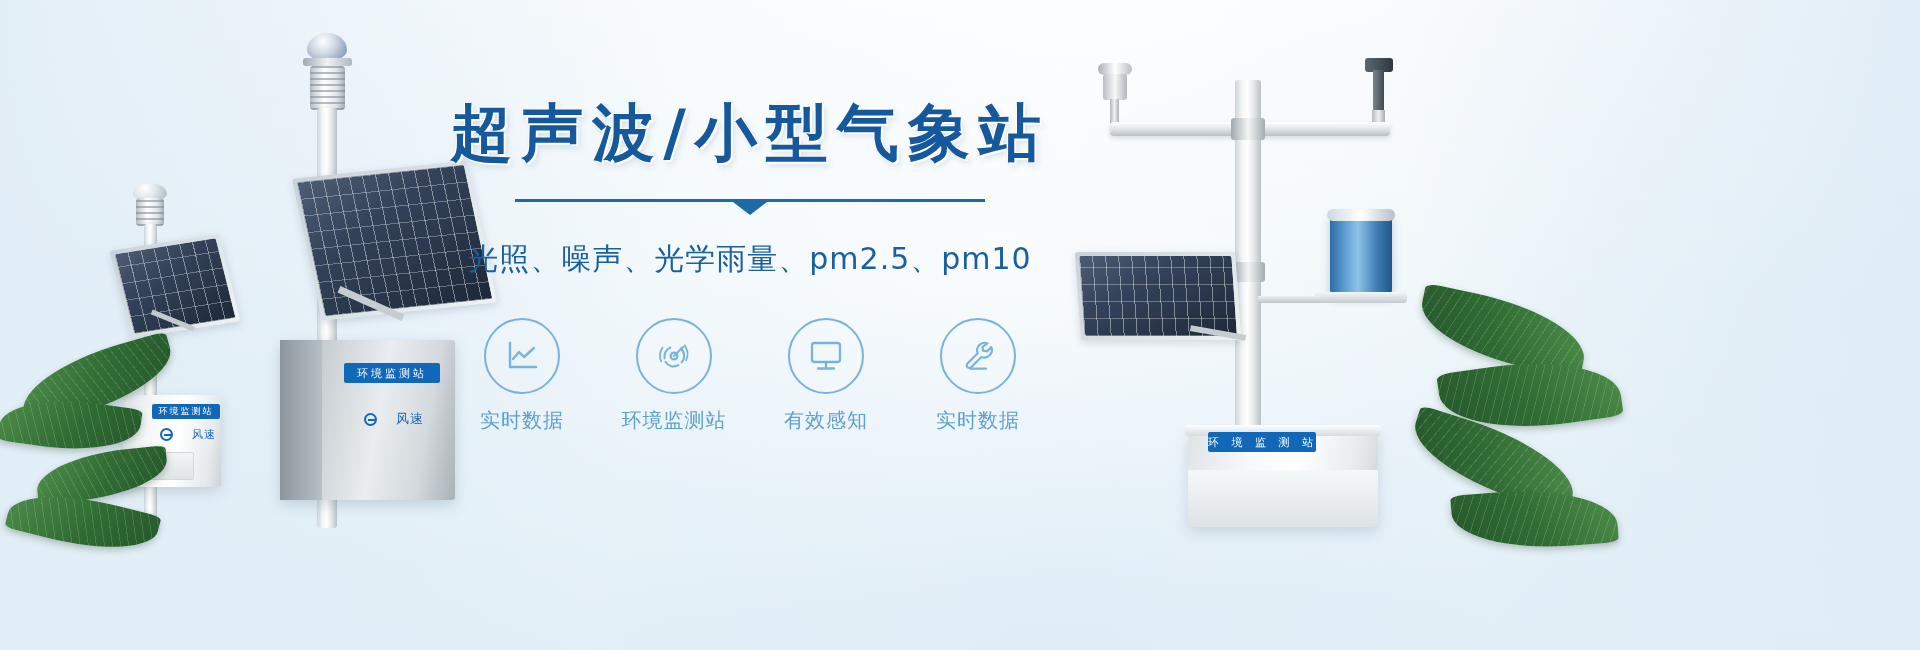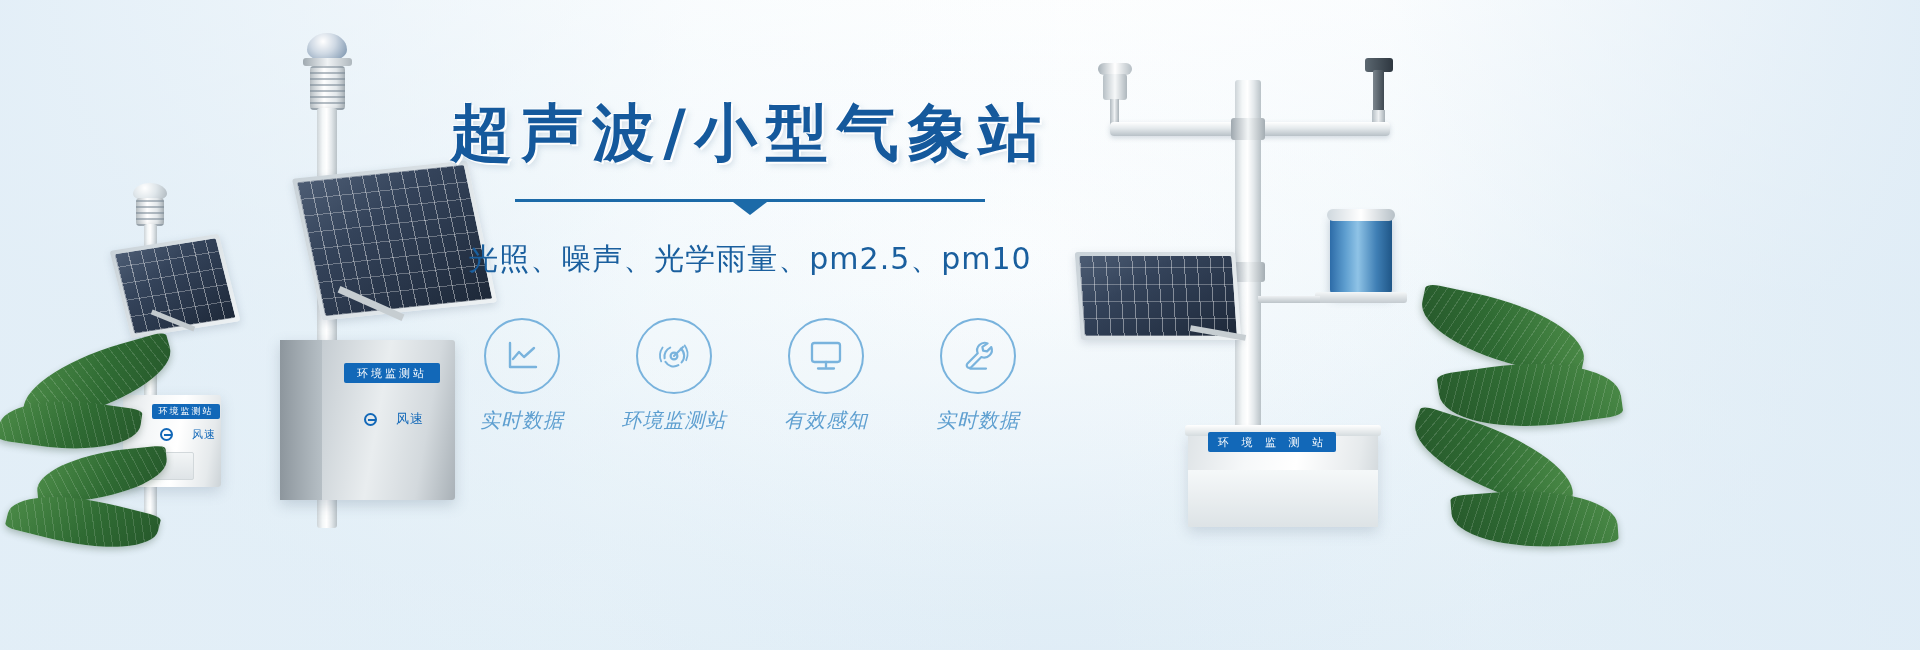--- a/index.html
+++ b/index.html
@@ -45,21 +45,21 @@
 
   
   .features{display:flex;justify-content:center;gap:42px;margin-top:34px;}
   .feat{width:110px;text-align:center;}
   .feat-circle{
     width:76px;height:76px;margin:0 auto;border-radius:50%;
     border:2px solid #79b3dd;display:flex;align-items:center;justify-content:center;
     background:rgba(255,255,255,.12);
   }
   .feat-label{margin-top:13px;font-size:20px;color:#5e9fd0;letter-spacing:1px;
-    font-family:"DejaVu Sans","Liberation Sans",sans-serif;white-space:nowrap;font-style:italic;}
+    font-family:"DejaVu Sans","Liberation Sans",sans-serif;white-space:nowrap;}
 
   
   .obj{position:absolute;}
   .pole{background:linear-gradient(90deg,#cdd4d8 0%,#f4f7f8 28%,#ffffff 48%,#e3e8eb 72%,#b9c2c7 100%);border-radius:3px;}
   .panel-frame{background:linear-gradient(135deg,#c9d2d8,#eef2f4);border-radius:3px;
     box-shadow:0 3px 8px rgba(90,110,130,.22);}
   .panel-cells{position:absolute;inset:4px;
     background:
       repeating-linear-gradient(90deg, rgba(255,255,255,.42) 0 1px, rgba(255,255,255,0) 1px 13px),
       repeating-linear-gradient(0deg, rgba(255,255,255,.30) 0 1px, rgba(255,255,255,0) 1px 17px),
@@ -174,21 +174,21 @@
                 background:linear-gradient(180deg,#f4f7f8,#c4cbd0);border-radius:3px;"></div>
     <div class="obj" style="left:1258px;top:296px;width:62px;height:7px;background:linear-gradient(180deg,#eef1f3,#bcc4c9);"></div>
 
     <div class="obj panel-frame" style="left:1078px;top:252px;width:160px;height:88px;transform:rotate(-4deg) skewY(4deg);">
       <div class="panel-cells"></div>
     </div>
     <div class="obj" style="left:1190px;top:330px;width:56px;height:6px;background:#c6cdd1;transform:rotate(10deg);"></div>
 
     <div class="obj cab-white" style="left:1188px;top:432px;width:190px;height:95px;"></div>
     <div class="obj" style="left:1185px;top:425px;width:196px;height:11px;background:linear-gradient(180deg,#ffffff,#d5dcdf);border-radius:3px;"></div>
-    <div class="obj plaque" style="left:1208px;top:432px;width:128px;height:20px;">环 境 监 测 站</div>
+    <div class="obj plaque" style="left:1208px;top:432px;width:108px;height:20px;">环 境 监 测 站</div>
     <div class="obj" style="left:1188px;top:470px;width:190px;height:57px;background:linear-gradient(180deg,#f5f8f9,#dde3e6);"></div>
   </div>
 
   <div>
     <div class="leaf" style="left:18px;top:352px;width:158px;height:56px;transform:rotate(-16deg);">
       <div class="leaf-v"></div>
       </div>
     <div class="leaf" style="left:0px;top:400px;width:140px;height:50px;transform:rotate(8deg);">
       <div class="leaf-v"></div>
       </div>

